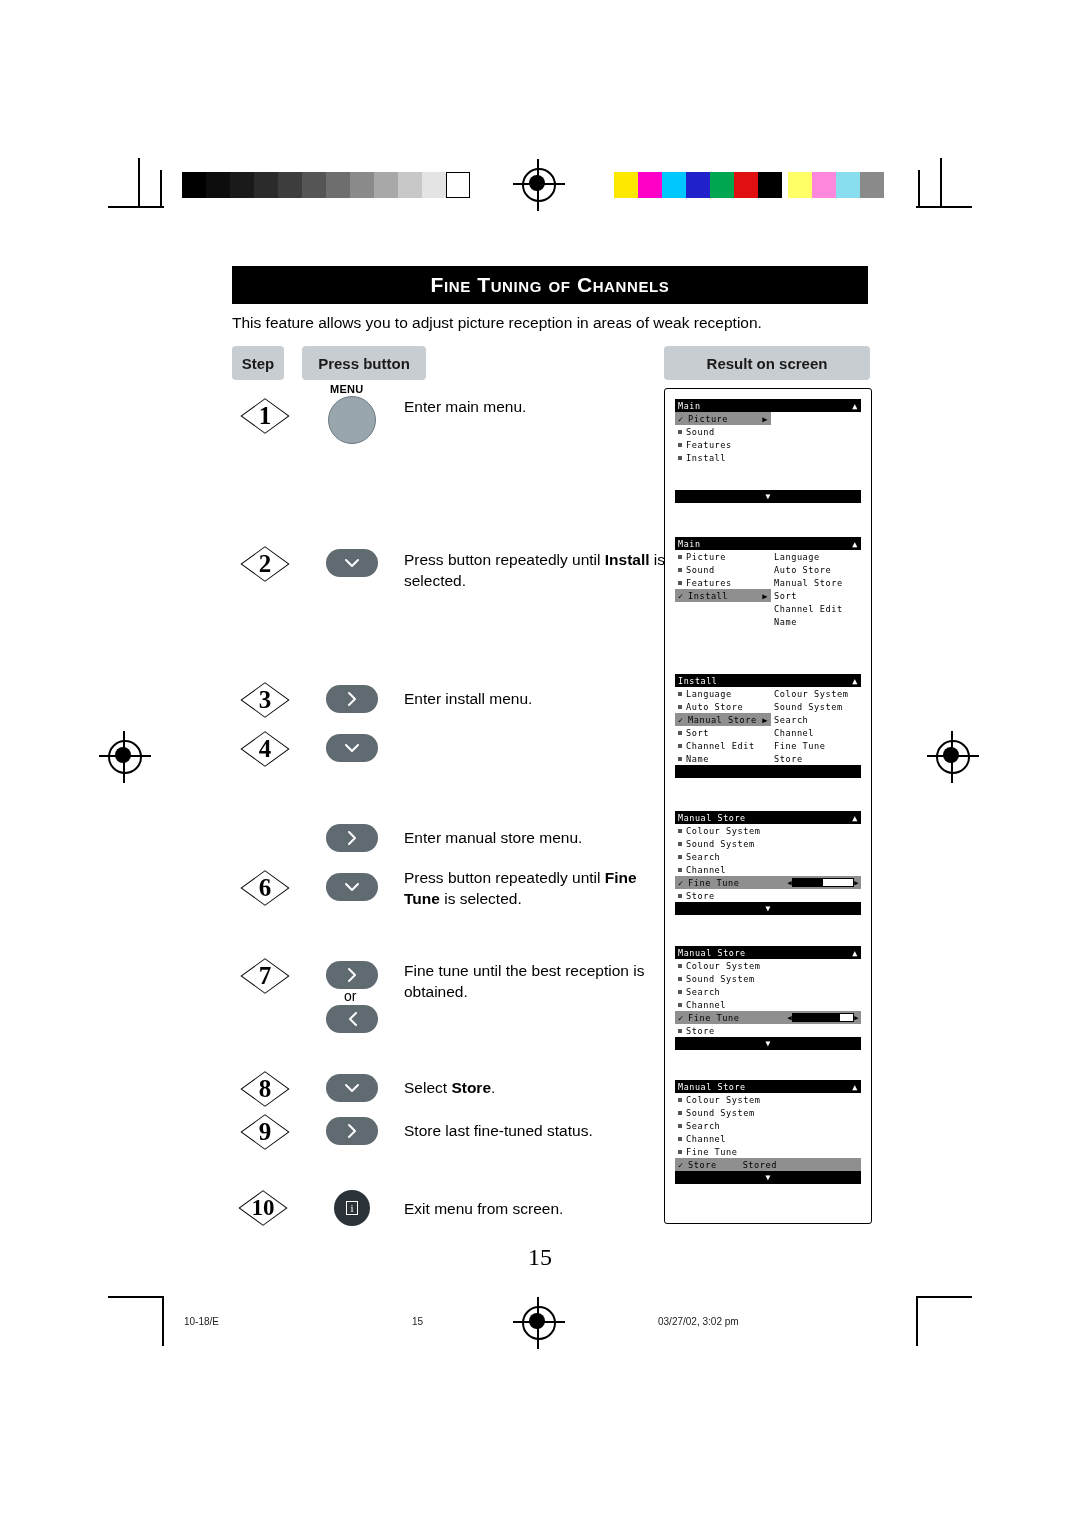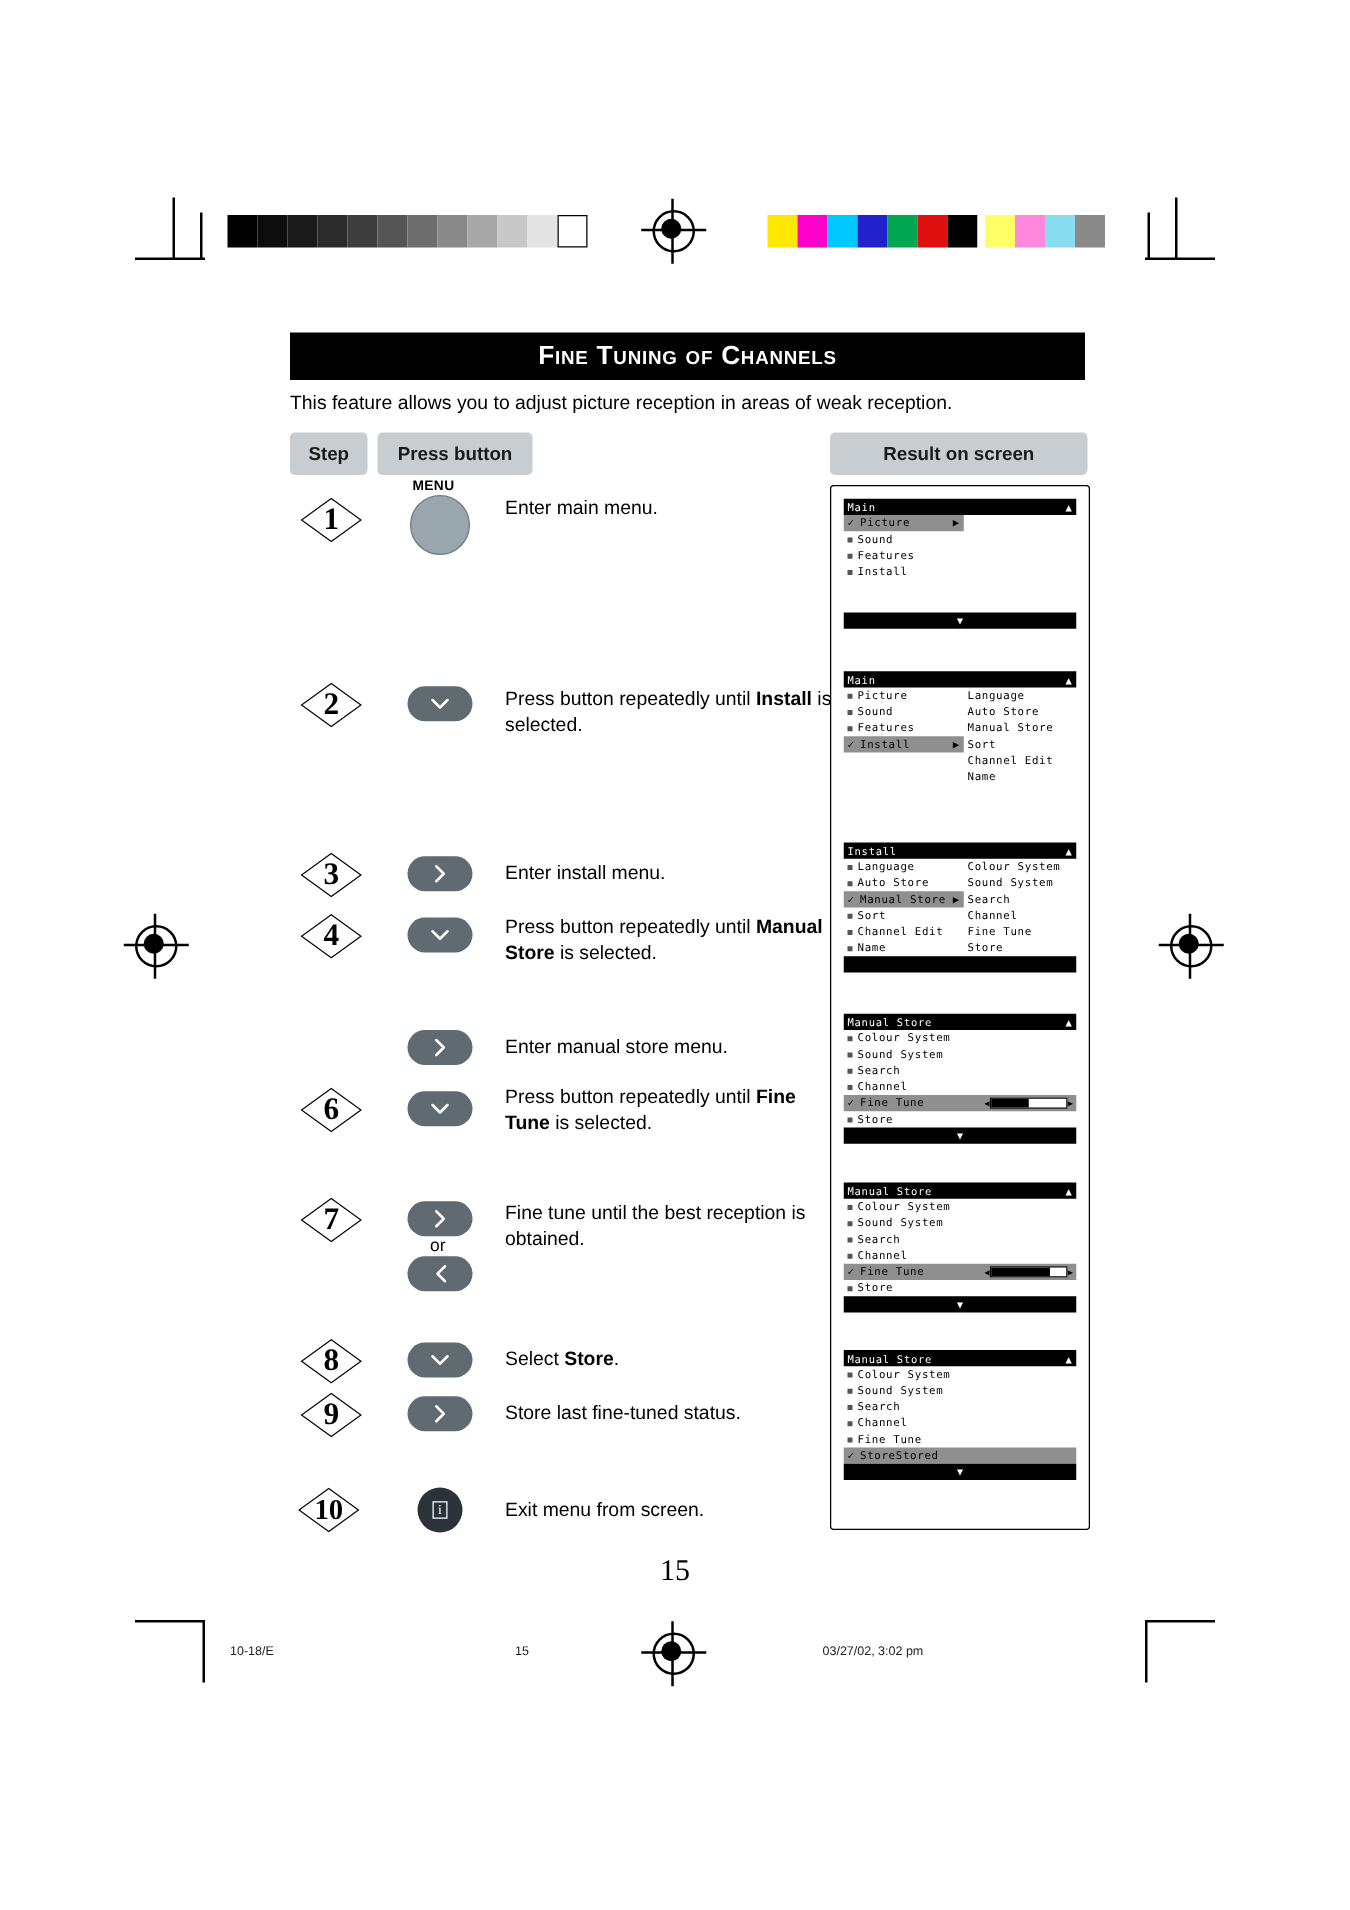--- a/index.html
+++ b/index.html
@@ -37,21 +37,21 @@
     position:absolute;left:232px;top:312px;width:650px;
     font-size:15.5px;line-height:22px;
   }
 
   
   .colhead{
     position:absolute;background:#c8cdd2;border-radius:4px;
     display:flex;align-items:center;justify-content:center;
     font-size:15px;font-weight:bold;color:#1a1a1a;
   }
-  #head-step{left:232px;top:346px;width:62px;height:34px;}
+  #head-step{left:232px;top:346px;width:52px;height:34px;}
   #head-press{left:302px;top:346px;width:124px;height:34px;}
   #head-result{left:664px;top:346px;width:206px;height:34px;}
 
   
   .stepnum{position:absolute;width:58px;height:40px;}
   .stepnum .dm{
     position:absolute;left:6px;top:0px;width:28px;height:28px;
     border:1.6px solid #000;transform:rotate(45deg) skew(-9deg,-9deg);
     left:14px;top:5px;
   }
@@ -245,23 +245,20 @@
 
   <div class="stepnum" style="left:236px;top:729px;">
     <div class="dm"></div>
       <div class="n">4</div>
   </div>
   <div class="btn" style="left:326px;top:734px;">
     <svg width="16" height="11" viewBox="0 0 16 11">
         <path d="M2 2 L8 8 L14 2" stroke="#fff" stroke-width="2" fill="none" stroke-linecap="round" stroke-linejoin="round"></path>
       </svg>
   </div>
-  <div class="instr" style="left:404px;top:731px;">
-    <span>Press button repeatedly until </span><b>Manual Store</b><span> is selected.</span>
-  </div>
 
   <div class="btn" style="left:326px;top:824px;">
     <svg width="11" height="16" viewBox="0 0 11 16">
         <path d="M2 2 L8 8 L2 14" stroke="#fff" stroke-width="2" fill="none" stroke-linecap="round" stroke-linejoin="round"></path>
       </svg>
   </div>
   <div class="instr" style="left:404px;top:827px;">
     <span>Enter manual store menu.</span>
   </div>
 
@@ -579,21 +576,21 @@
           <span class="bullet"></span>
           <span>Channel</span>
         </div>
       <div class="row">
           <span class="bullet"></span>
           <span>Fine Tune</span>
         </div>
       <div class="row sel">
         <span class="chk">✓</span>
         <span>Store</span>
-        <span style="">Stored</span>
+        <span style="margin-left:26px;">Stored</span>
       </div>
       <div class="foot">
           <span>▼</span>
         </div>
     </div>
 
   </div>
 
   <div class="pageno">15</div>
 

